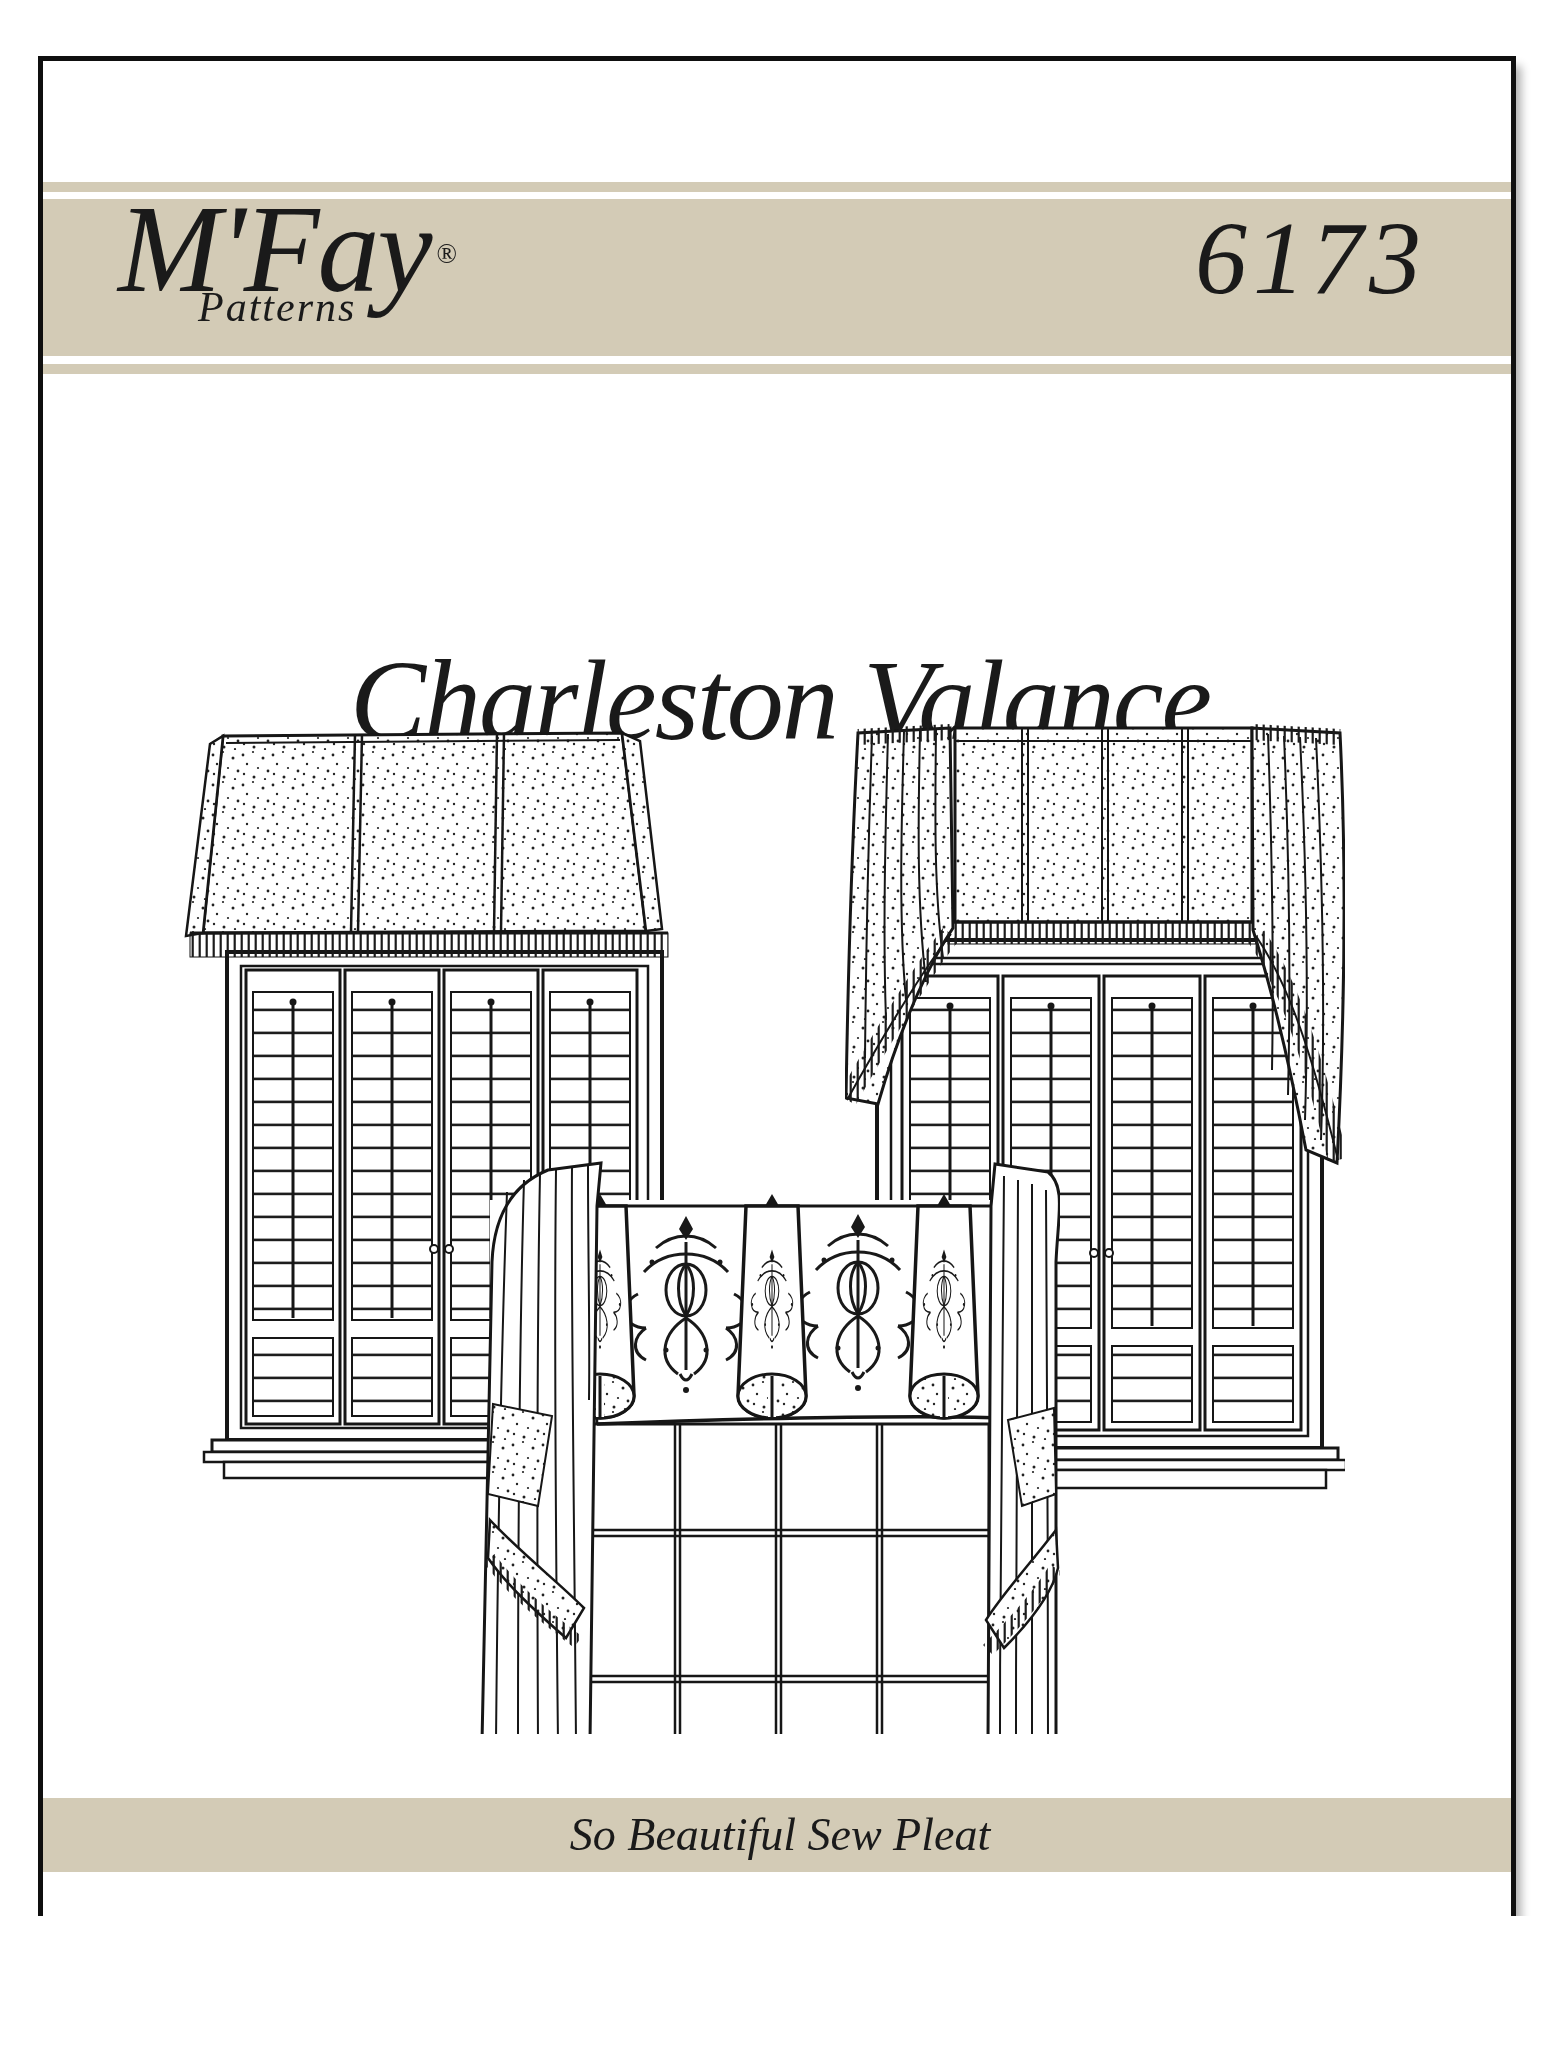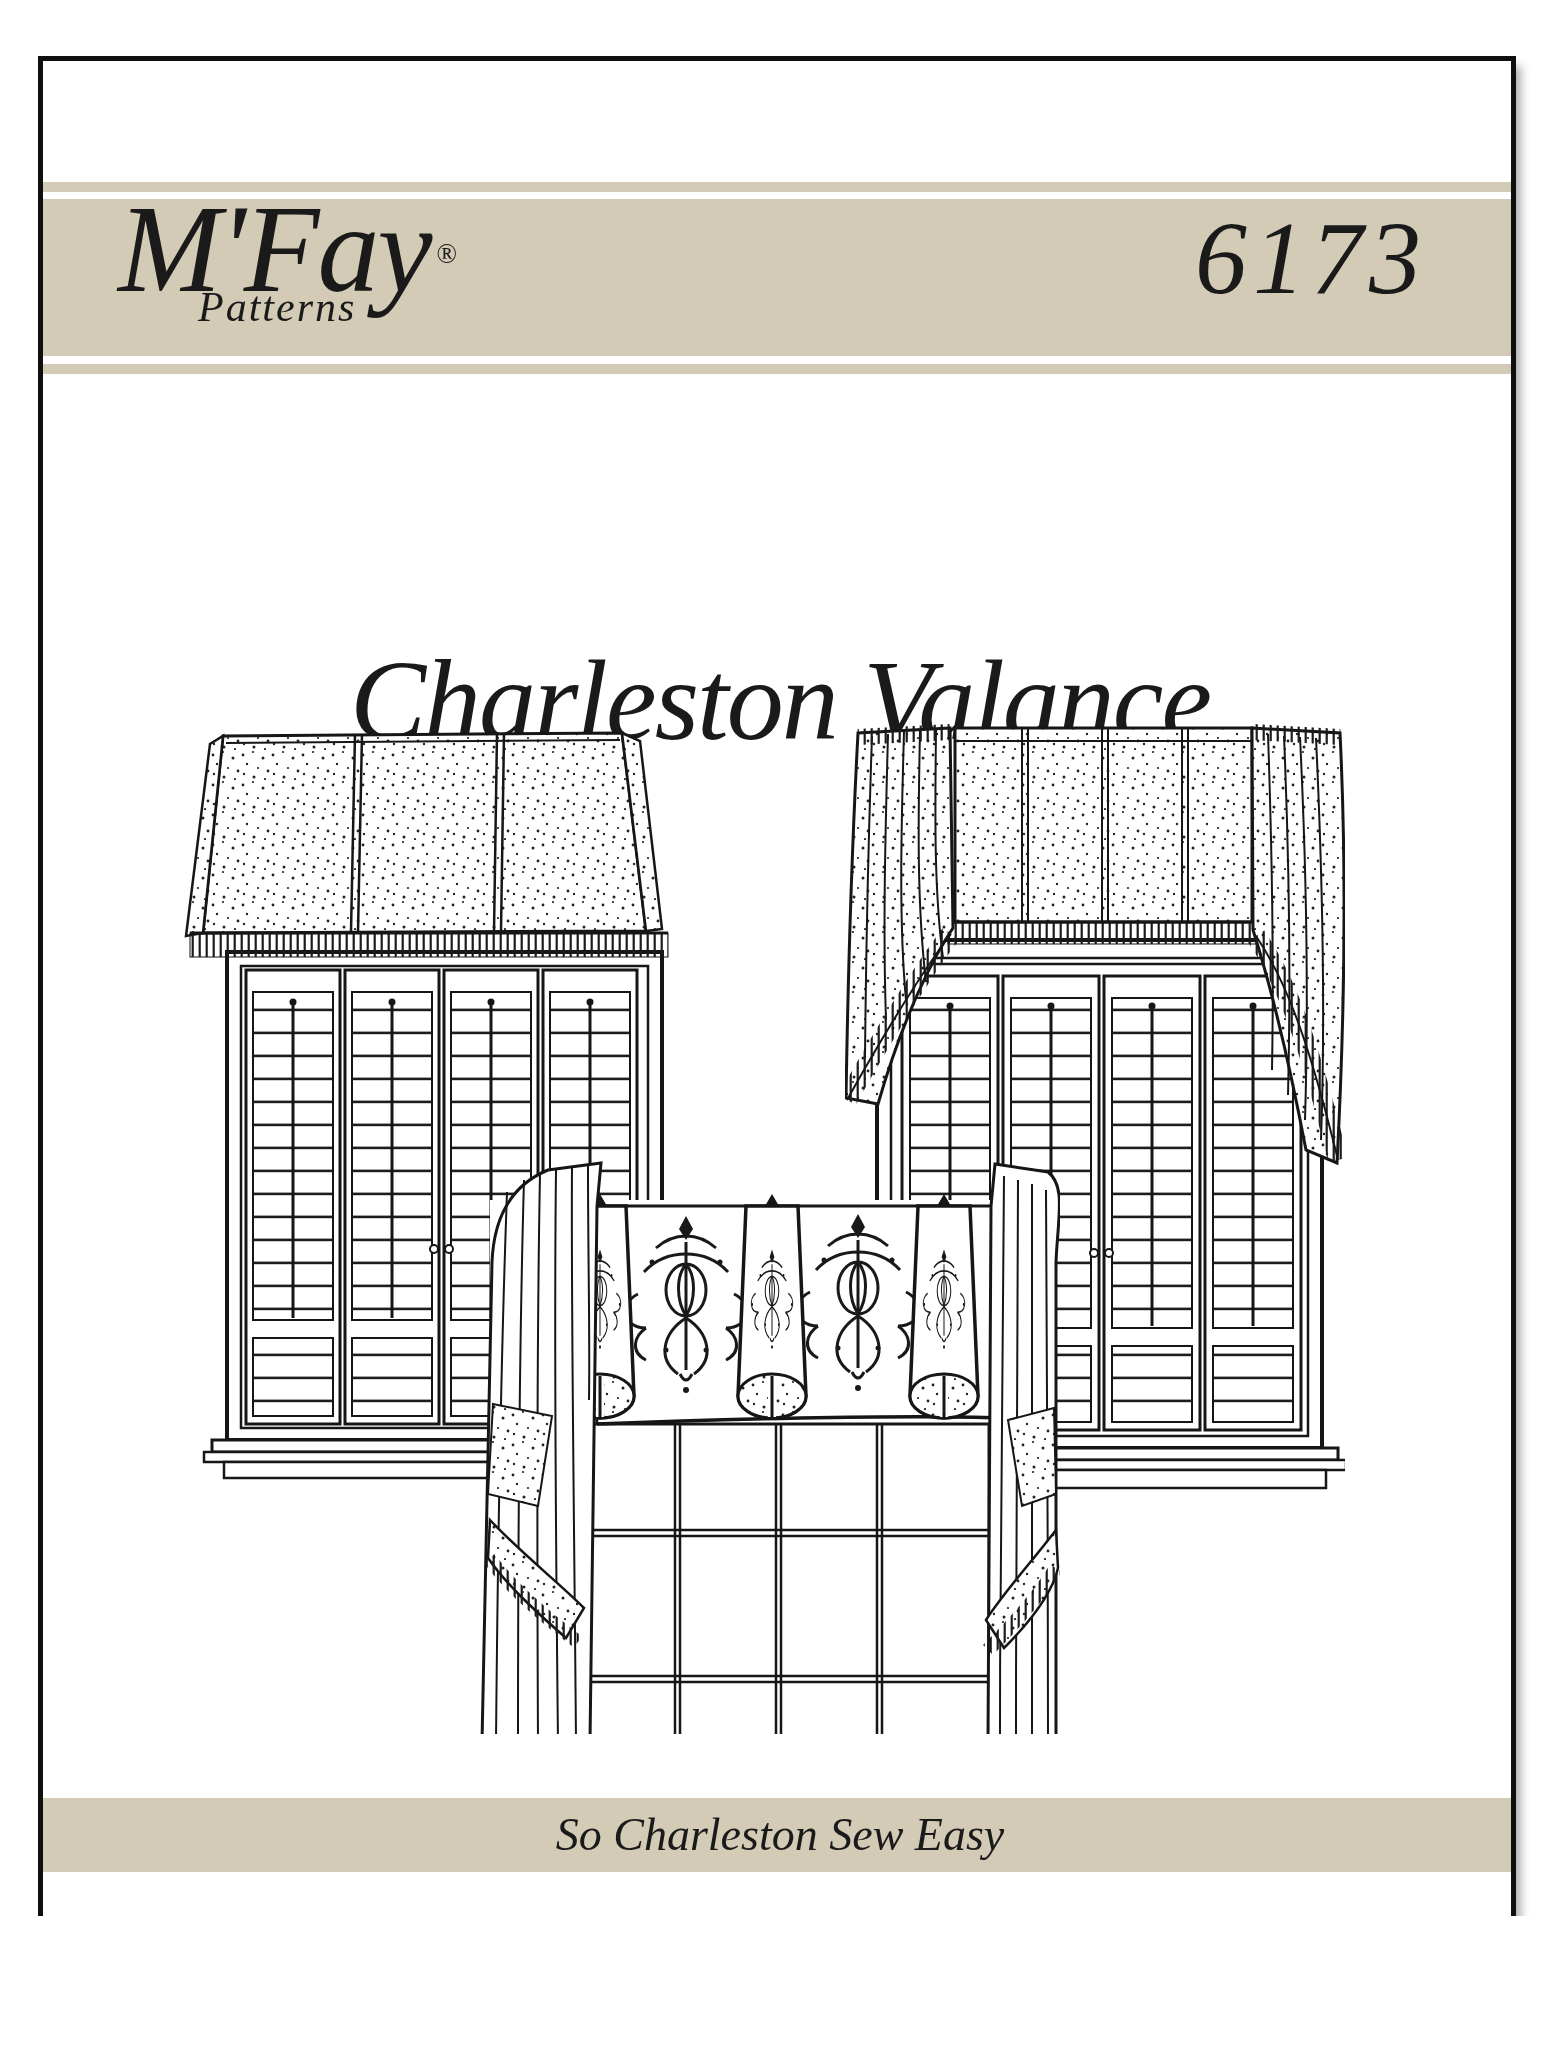--- a/index.html
+++ b/index.html
@@ -311,15 +311,15 @@
         <path d="M1032,1184 C1032,1340 1032,1560 1032,1742" stroke-width="2"></path>
         <path d="M1046,1190 C1047,1340 1048,1560 1048,1742" stroke-width="2"></path>
         <polygon points="1054,1408 1008,1420 1022,1506 1056,1494" fill="url(#speckle)" stroke-width="2"></polygon>
         <path d="M1056,1530 C1030,1564 1004,1592 986,1620 L1004,1648 C1032,1620 1052,1594 1058,1568 Z" fill="url(#speckle)" stroke-width="2.5"></path>
         <path d="M1056,1568 C1038,1598 1012,1626 988,1650" stroke="url(#fringe)" stroke-width="14"></path>
       </g>
     </g>
   </svg>
 
   <div class="band" id="tagline-band"></div>
-  <div class="tagline">So Charleston Sew Easy</div>
+  <div class="tagline">So Beautiful Sew Pleat</div>
 
 </div>
 
 </body></html>

